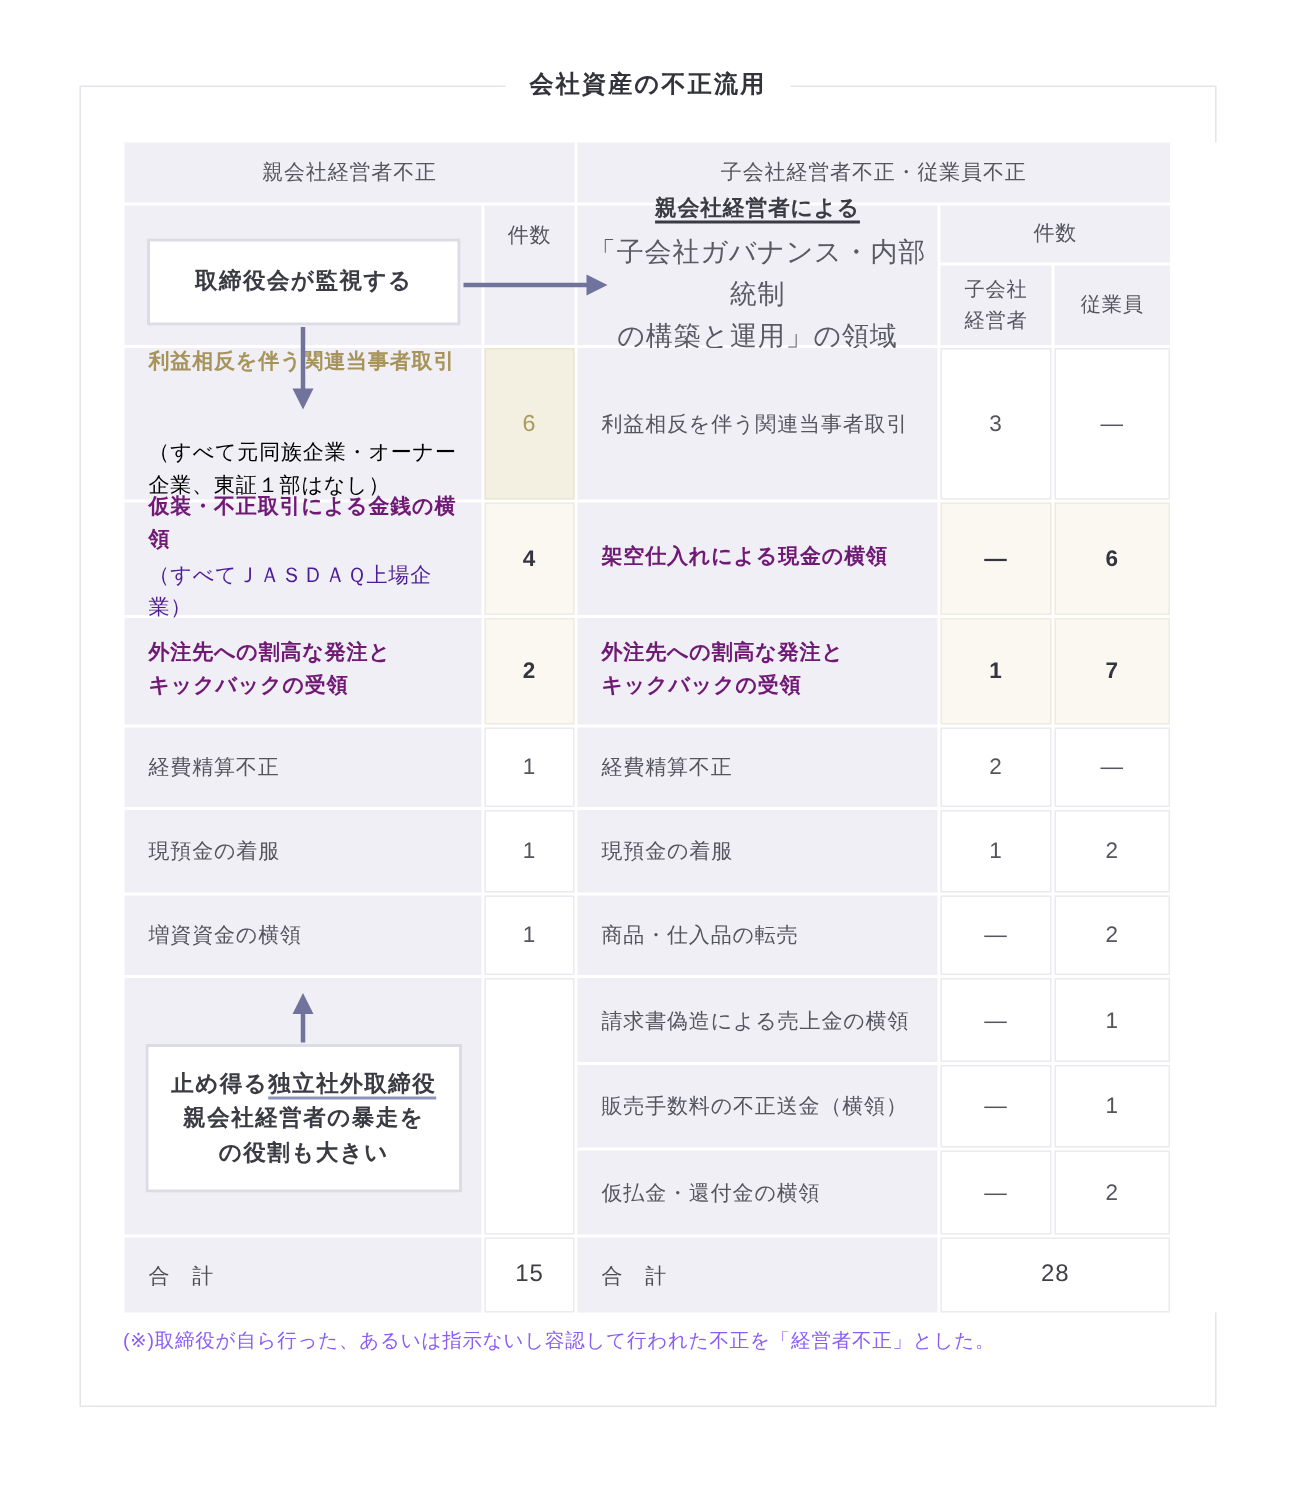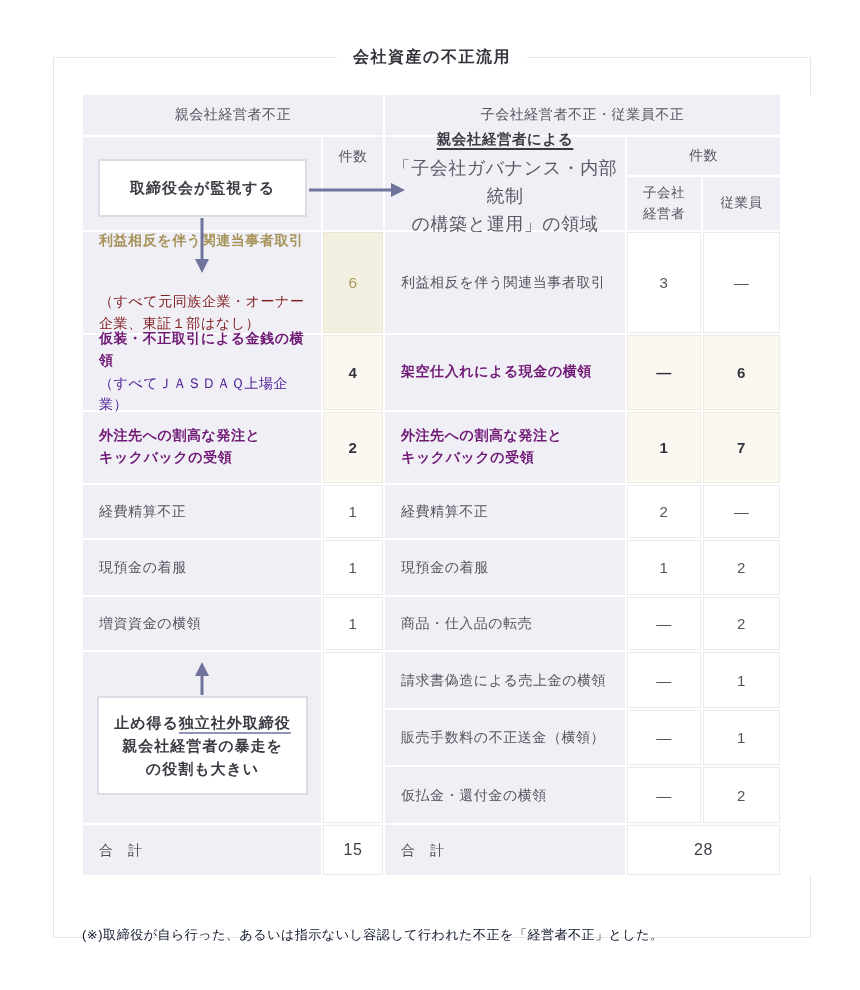--- a/index.html
+++ b/index.html
@@ -23,21 +23,21 @@
   .wht{background:#ffffff;border:1px solid #eaeaf0;}
   .crm{background:#faf8f1;border:1px solid #efecdf;}
   .bge{background:#f4f0e1;border:1px solid #ebe6d2;}
   .ctr{justify-content:center;text-align:center;}
   .num{justify-content:center;font-size:15px;color:#55555e;}
   .num.b{font-weight:bold;color:#35353f;}
   .item{padding:0 16px;line-height:1.5;}
   .bold{font-weight:bold;color:#701a75;font-family:Liberation Mono, monospace;}
   .note{font-weight:normal;color:#4c1d95;}
   .gold-title{font-weight:bold;color:#a6945a;}
-  .gold-note{color:#7f1d1d;margin-top:39px;}
+  .gold-note{color:#000000;margin-top:39px;}
   .gold-num{color:#ab9a5e;font-size:15.5px;}
   .kensu-top{align-items:flex-start;justify-content:center;padding-top:11px;}
   .col{flex-direction:column;justify-content:center;line-height:1.55;}
   .domain-line1{font-weight:bold;color:#3b3b44;font-size:14.5px;
         text-decoration:underline;text-decoration-thickness:1.5px;text-underline-offset:4px;
         margin-bottom:4px;}
   .domain-line{font-size:18px;color:#5a5a64;}
   .sub-h{font-size:13.5px;line-height:1.5;}
   .total-label{font-size:14px;color:#4c4c55;}
   .total-num{font-size:16px;color:#3f3f48;}
@@ -48,21 +48,21 @@
   .callout{position:absolute;background:#ffffff;border:2px solid #dcdce4;
         box-sizing:border-box;display:flex;flex-direction:column;
         align-items:center;justify-content:center;
         font-weight:bold;font-size:15px;color:#3b3b44;
         letter-spacing:1px;line-height:1.55;text-align:center;}
   .callout.top{left:15px;top:64px;width:209px;height:58px;}
   .callout.bottom{left:14px;top:601px;width:211px;height:99px;}
   .u-accent{text-decoration:underline;text-decoration-color:#8f94ba;
         text-decoration-thickness:2px;text-underline-offset:4px;}
   .footnote{position:absolute;left:82px;top:885px;font-size:13px;
-        color:#0f172a;letter-spacing:0.04em;z-index:2;margin-top:41px;}
+        color:#8b5cf6;letter-spacing:0.04em;z-index:2;}
 </style>
 </head>
 <body>
 
 <div class="card"></div>
 <div class="fig-title">会社資産の不正流用</div>
 
 <div class="grid">
 
   <div class="cell lav ctr" style="grid-area:1/1/2/3">親会社経営者不正</div>

